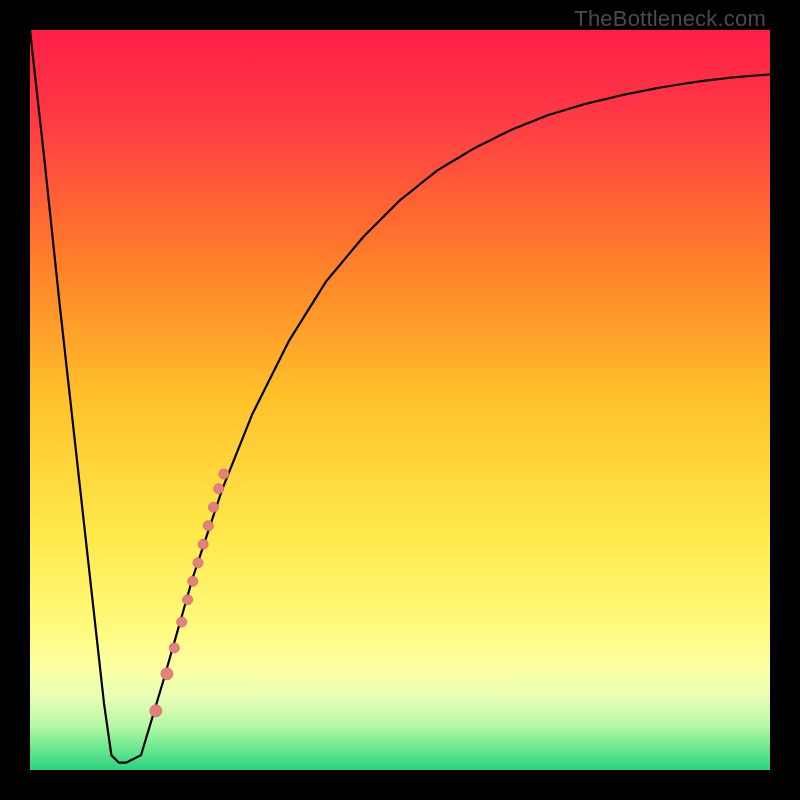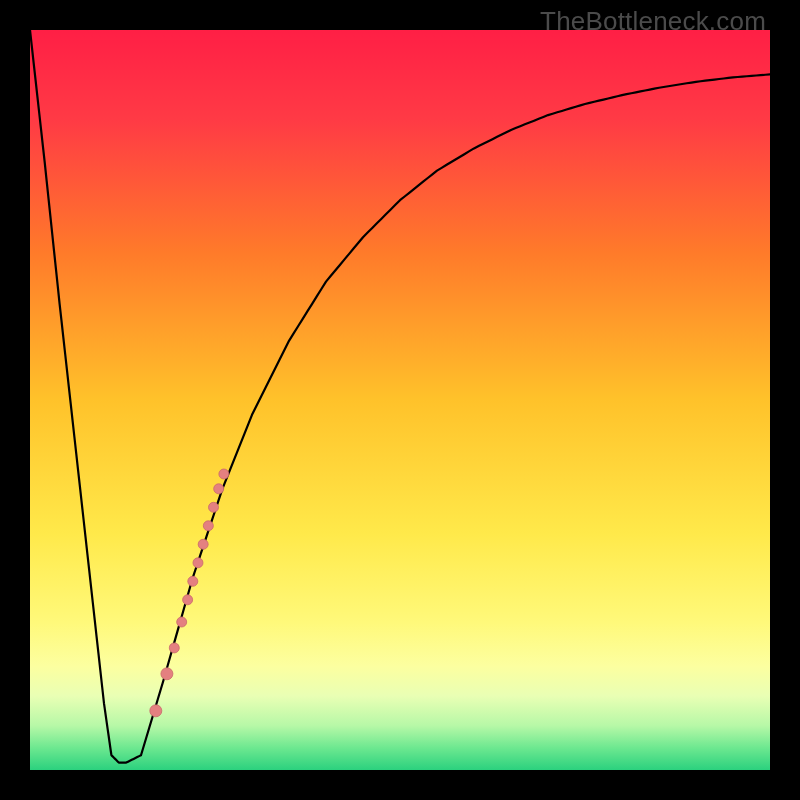--- a/index.html
+++ b/index.html
@@ -31,21 +31,21 @@
   }
   .curve-svg {
     position: absolute;
     inset: 0;
   }
   .watermark {
     position: absolute;
     top: 6px;
     right: 34px;
     color: #4b4b4b;
-    font-size: 26px;
+    font-size: 22px;
     letter-spacing: 0.2px;
     user-select: none;
     margin-left: 31px;
   }
 </style>
 </head>
 <body>
 
 <div class="frame">
   <div class="watermark">TheBottleneck.com</div>

